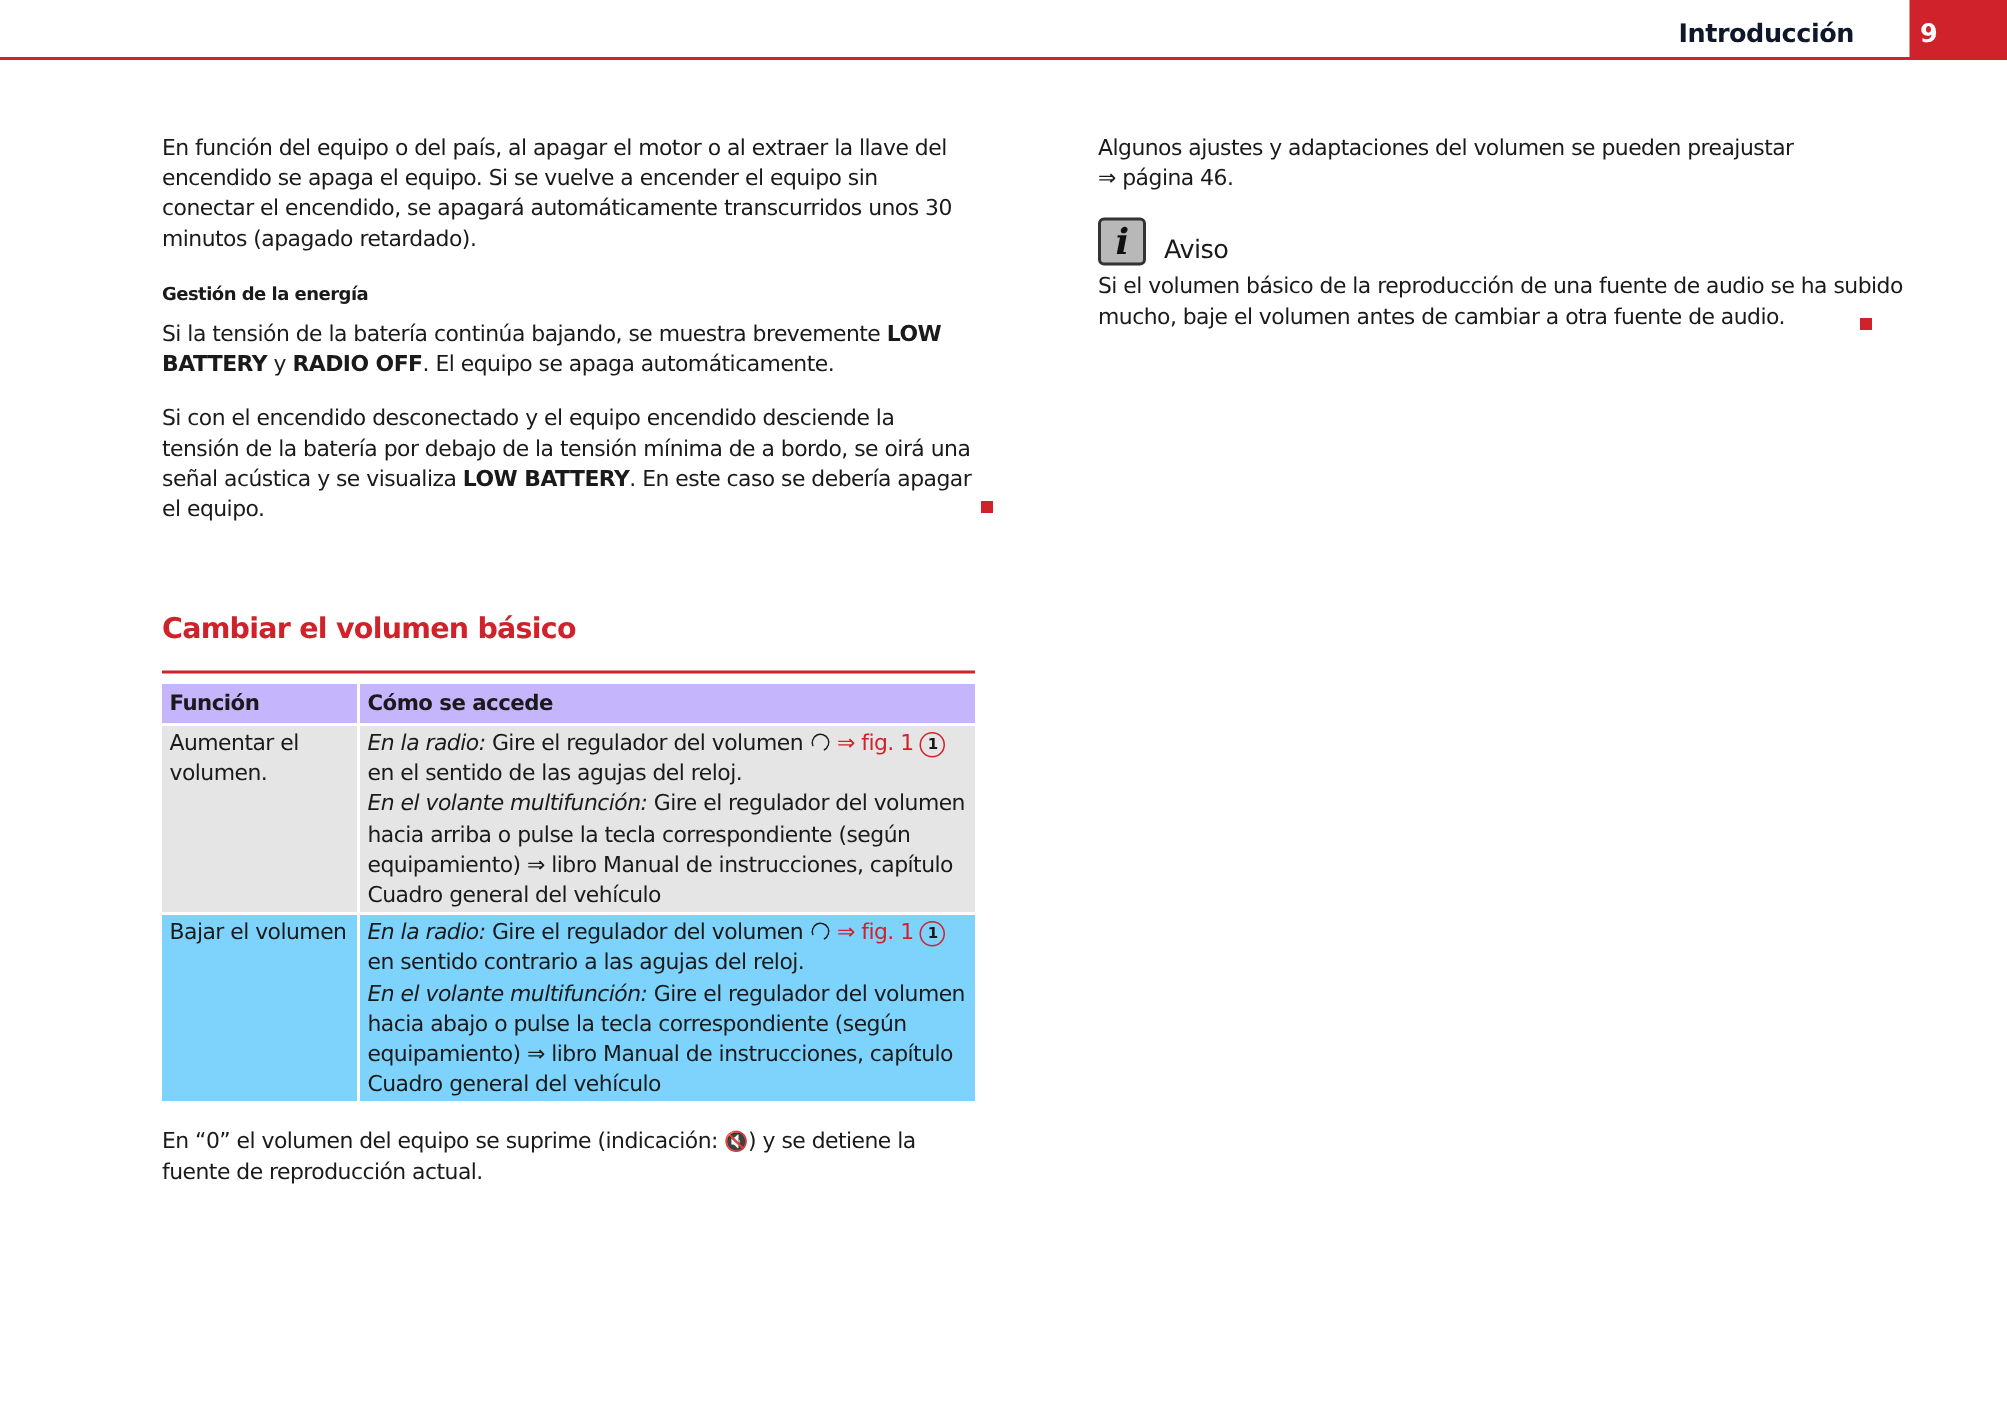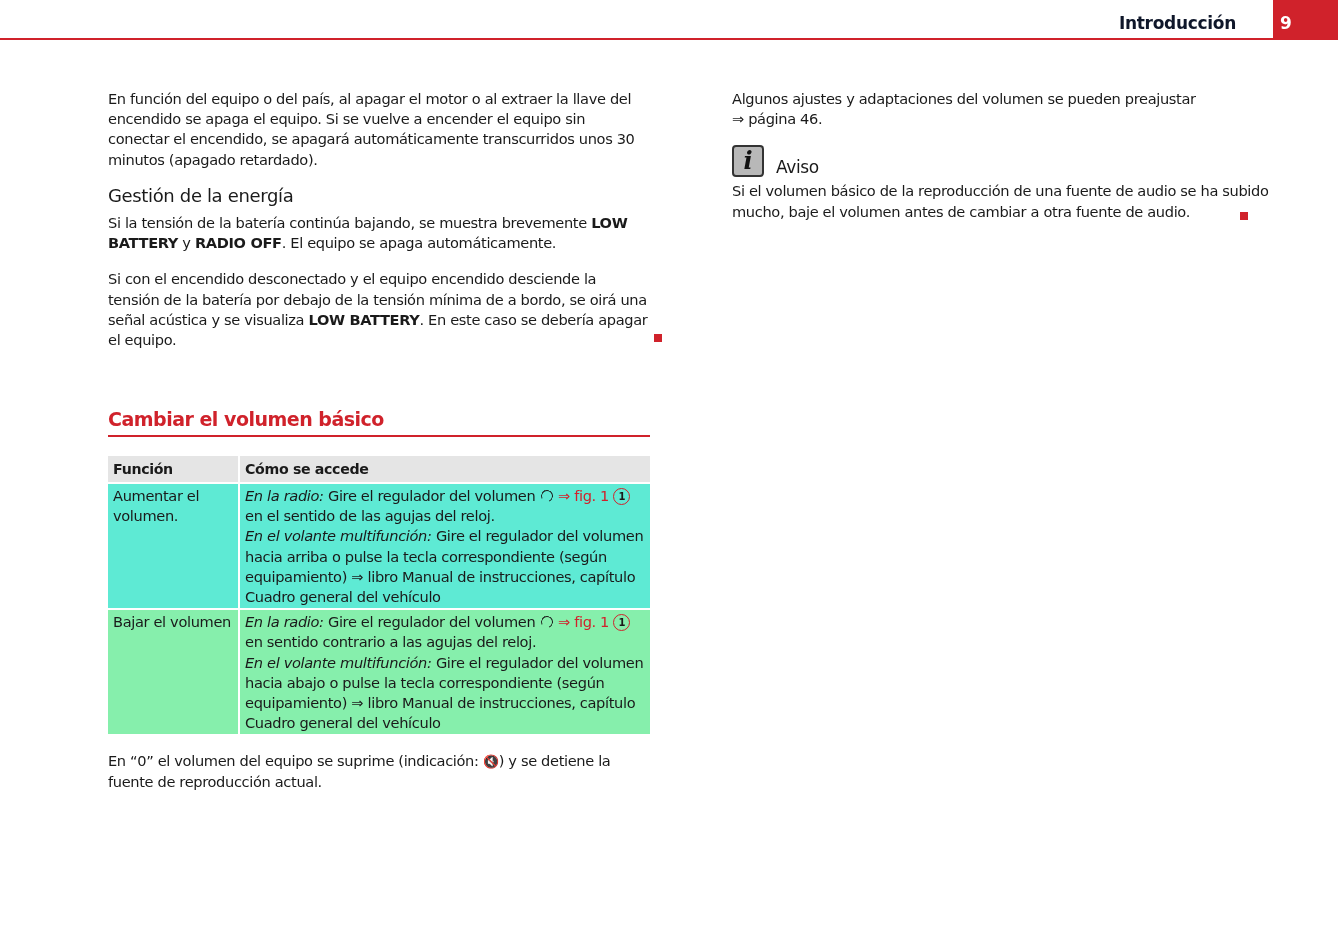--- a/index.html
+++ b/index.html
@@ -7,30 +7,30 @@
          font-family:"DejaVu Sans", sans-serif; color:#1a1a1a; }
   .hdr-line { position:absolute; left:0; top:38px; width:1338px; height:2px; background:#d0222b; }
   .hdr-title { position:absolute; right:102px; top:13px; font-size:17px; font-weight:bold; color:#0f172a; letter-spacing:-0.3px; }
   .hdr-pagebox { position:absolute; left:1273px; top:0; width:65px; height:40px; background:#d0222b; }
   .hdr-pagenum { position:absolute; left:1280px; top:13px; font-size:17px; font-weight:bold; color:#ffffff; }
   .col { position:absolute; font-size:14.6px; line-height:20.2px; letter-spacing:-0.35px; }
   .col-left { left:108px; top:89px; width:542px; }
   .col-right { left:732px; top:89px; width:560px; }
   p { margin:0; }
   .para { margin-bottom:16px; }
-  .subhead { font-weight:normal; margin-top:0; margin-bottom:7px; font-size:18px; }
+  .subhead { font-weight:bold; margin-top:0; margin-bottom:7px; font-size:12px; }
   .endmark { display:inline-block; width:8px; height:8px; background:#d0222b; position:absolute; }
   .section-title { position:absolute; left:108px; top:408px; width:542px; color:#d0222b; font-weight:bold;
-                   font-size:19px; letter-spacing:-0.5px; padding-bottom:5px; border-bottom:2px solid #d0222b; }
+                   font-size:19px; letter-spacing:-0.5px; padding-bottom:17px; border-bottom:2px solid #d0222b; }
   table { position:absolute; left:108px; top:456px; width:542px; border-collapse:collapse;
           font-size:14.6px; line-height:20.2px; letter-spacing:-0.35px; }
   th, td { text-align:left; vertical-align:top; padding:2px 4px 1px 5px; }
-  th { background:#e5e5e5; font-weight:bold; font-size:14.2px; height:22px; padding-top:3px; }
-  tr.r1 td { background:#5eead4; }
-  tr.r2 td { background:#86efac; }
+  th { background:#c4b5fd; font-weight:bold; font-size:14.2px; height:22px; padding-top:3px; }
+  tr.r1 td { background:#e5e5e5; }
+  tr.r2 td { background:#7dd3fc; }
   td.c1, th.c1 { width:121px; border-right:2px solid #ffffff; }
   tr + tr td, tr + tr th { border-top:2px solid #ffffff; }
   em { font-style:italic; }
   .red { color:#d0222b; }
   .circ { display:inline-block; width:15px; height:15px; border:1.5px solid #d0222b; border-radius:50%;
           font-size:10px; line-height:15px; text-align:center; font-weight:bold; color:#1a1a1a; vertical-align:1px; }
   .knob { display:inline-block; width:10px; height:10px; border:1.6px solid #1a1a1a; border-radius:50%;
           border-bottom-color:transparent; transform:rotate(20deg); vertical-align:-1px; margin:0 1px; }
   .info-icon { display:inline-block; width:28px; height:28px; border:2px solid #333; border-radius:4px;
                background:#b8b8b8; text-align:center; font-family:"DejaVu Serif", serif; font-style:italic;

